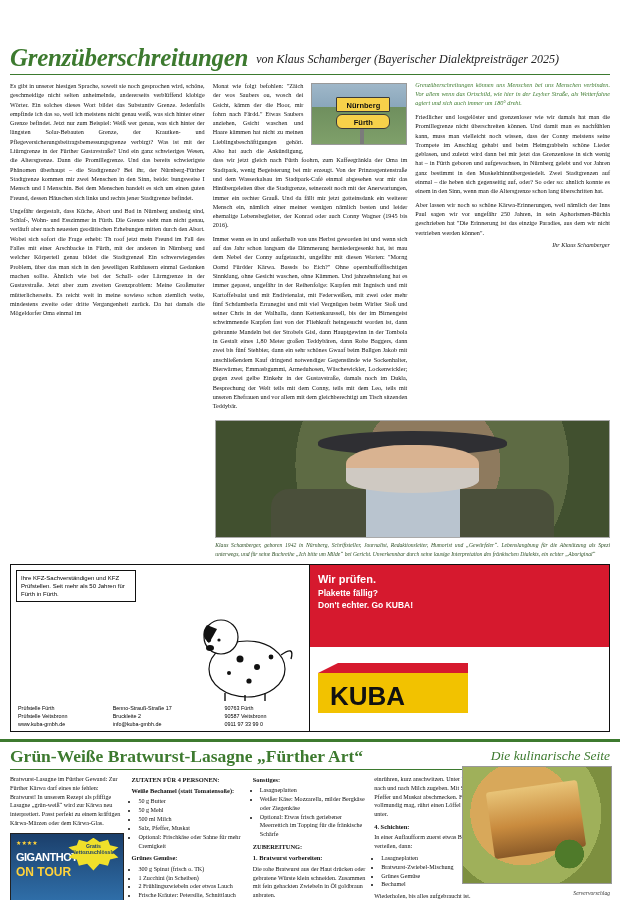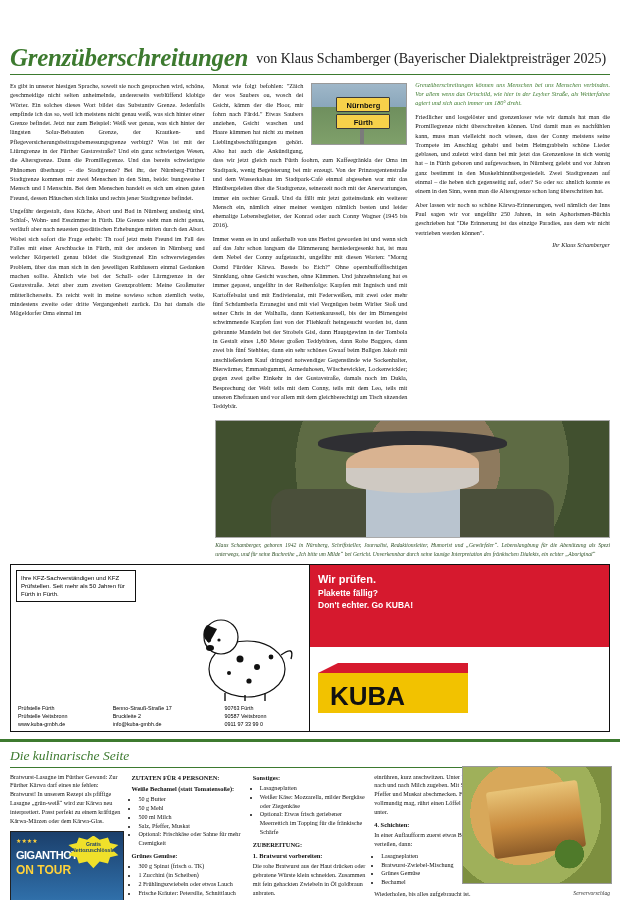--- a/index.html
+++ b/index.html
@@ -22,21 +22,22 @@
     font-style: italic;
     font-weight: bold;
     font-size: 25px;
     color: #3d7a2f;
     letter-spacing: -0.3px;
     line-height: 1;
     white-space: nowrap;
     margin-top: 37px;
   }
   .byline {
-    font-size: 14px;
+    font-size: 12px;
+    font-style: italic;
     color: #222;
     padding-bottom: 3px;
     white-space: nowrap;
   }
   .rule-green { border-top: 1.5px solid #3d7a2f; margin: 4px 0 6px 0; }
 
   .cols { display: flex; gap: 8px; }
   .col { width: 33.33%; }
   .body-text {
     font-size: 6.2px;
@@ -60,21 +61,21 @@
     border: 0.5px solid #999;
   }
   .sign-plate {
     position: absolute; left: 24px; top: 13px; width: 54px; height: 15px;
     background: #f7d14a; border: 1px solid #3a3a3a; border-radius: 1px;
     font-family: "Liberation Sans", sans-serif; font-size: 7.5px; font-weight: bold;
     color: #111; text-align: center; line-height: 15px;
   }
   .sign-plate2 {
     position: absolute; left: 24px; top: 30px; width: 54px; height: 15px;
-    background: #f7d14a; border: 1px solid #3a3a3a; border-radius: 1px;
+    background: #f7d14a; border: 1px solid #3a3a3a; border-radius: 6px;
     font-family: "Liberation Sans", sans-serif; font-size: 7.5px; font-weight: bold;
     color: #111; text-align: center; line-height: 15px;
   }
   .sign-post {
     position: absolute; left: 48px; top: 45px; width: 4px; height: 17px; background: #7b7b7b;
   }
   .green-note {
     width: 100%;
     font-size: 6.2px;
     font-style: italic;
@@ -332,20 +333,21 @@
         <polygon points="0,10 150,10 150,0 20,0" fill="#d6192e"></polygon>
         <text x="12" y="42" font-family="Liberation Sans, sans-serif" font-size="26" font-weight="bold" fill="#111">KUBA</text>
       </svg>
     </div>
   </div>
 
   <div class="thick-rule"></div>
 
   <div class="recipe">
     <div class="recipe-head">
+      <div class="recipe-title">Grün-Weiße Bratwurst-Lasagne „Fürther Art“</div>
       <div class="kulinarische">Die kulinarische Seite</div>
     </div>
     <div class="rule-green2"></div>
 
     <div class="rcols">
 
       <div class="rcol c1">
         <p>Bratwurst-Lasagne im Fürther Gewand: Zur Fürther Kärwa darf eines nie fehlen: Bratwurst! In unserem Rezept als pfiffige Lasagne „grün-weiß“ wird zur Kärwa neu interpretiert. Passt perfekt zu einem kräftigen Kärwa-Märzen oder dem Kärwa-Glas.</p>
         <div class="gigant">
           <div class="g-stars">★★★★</div>

